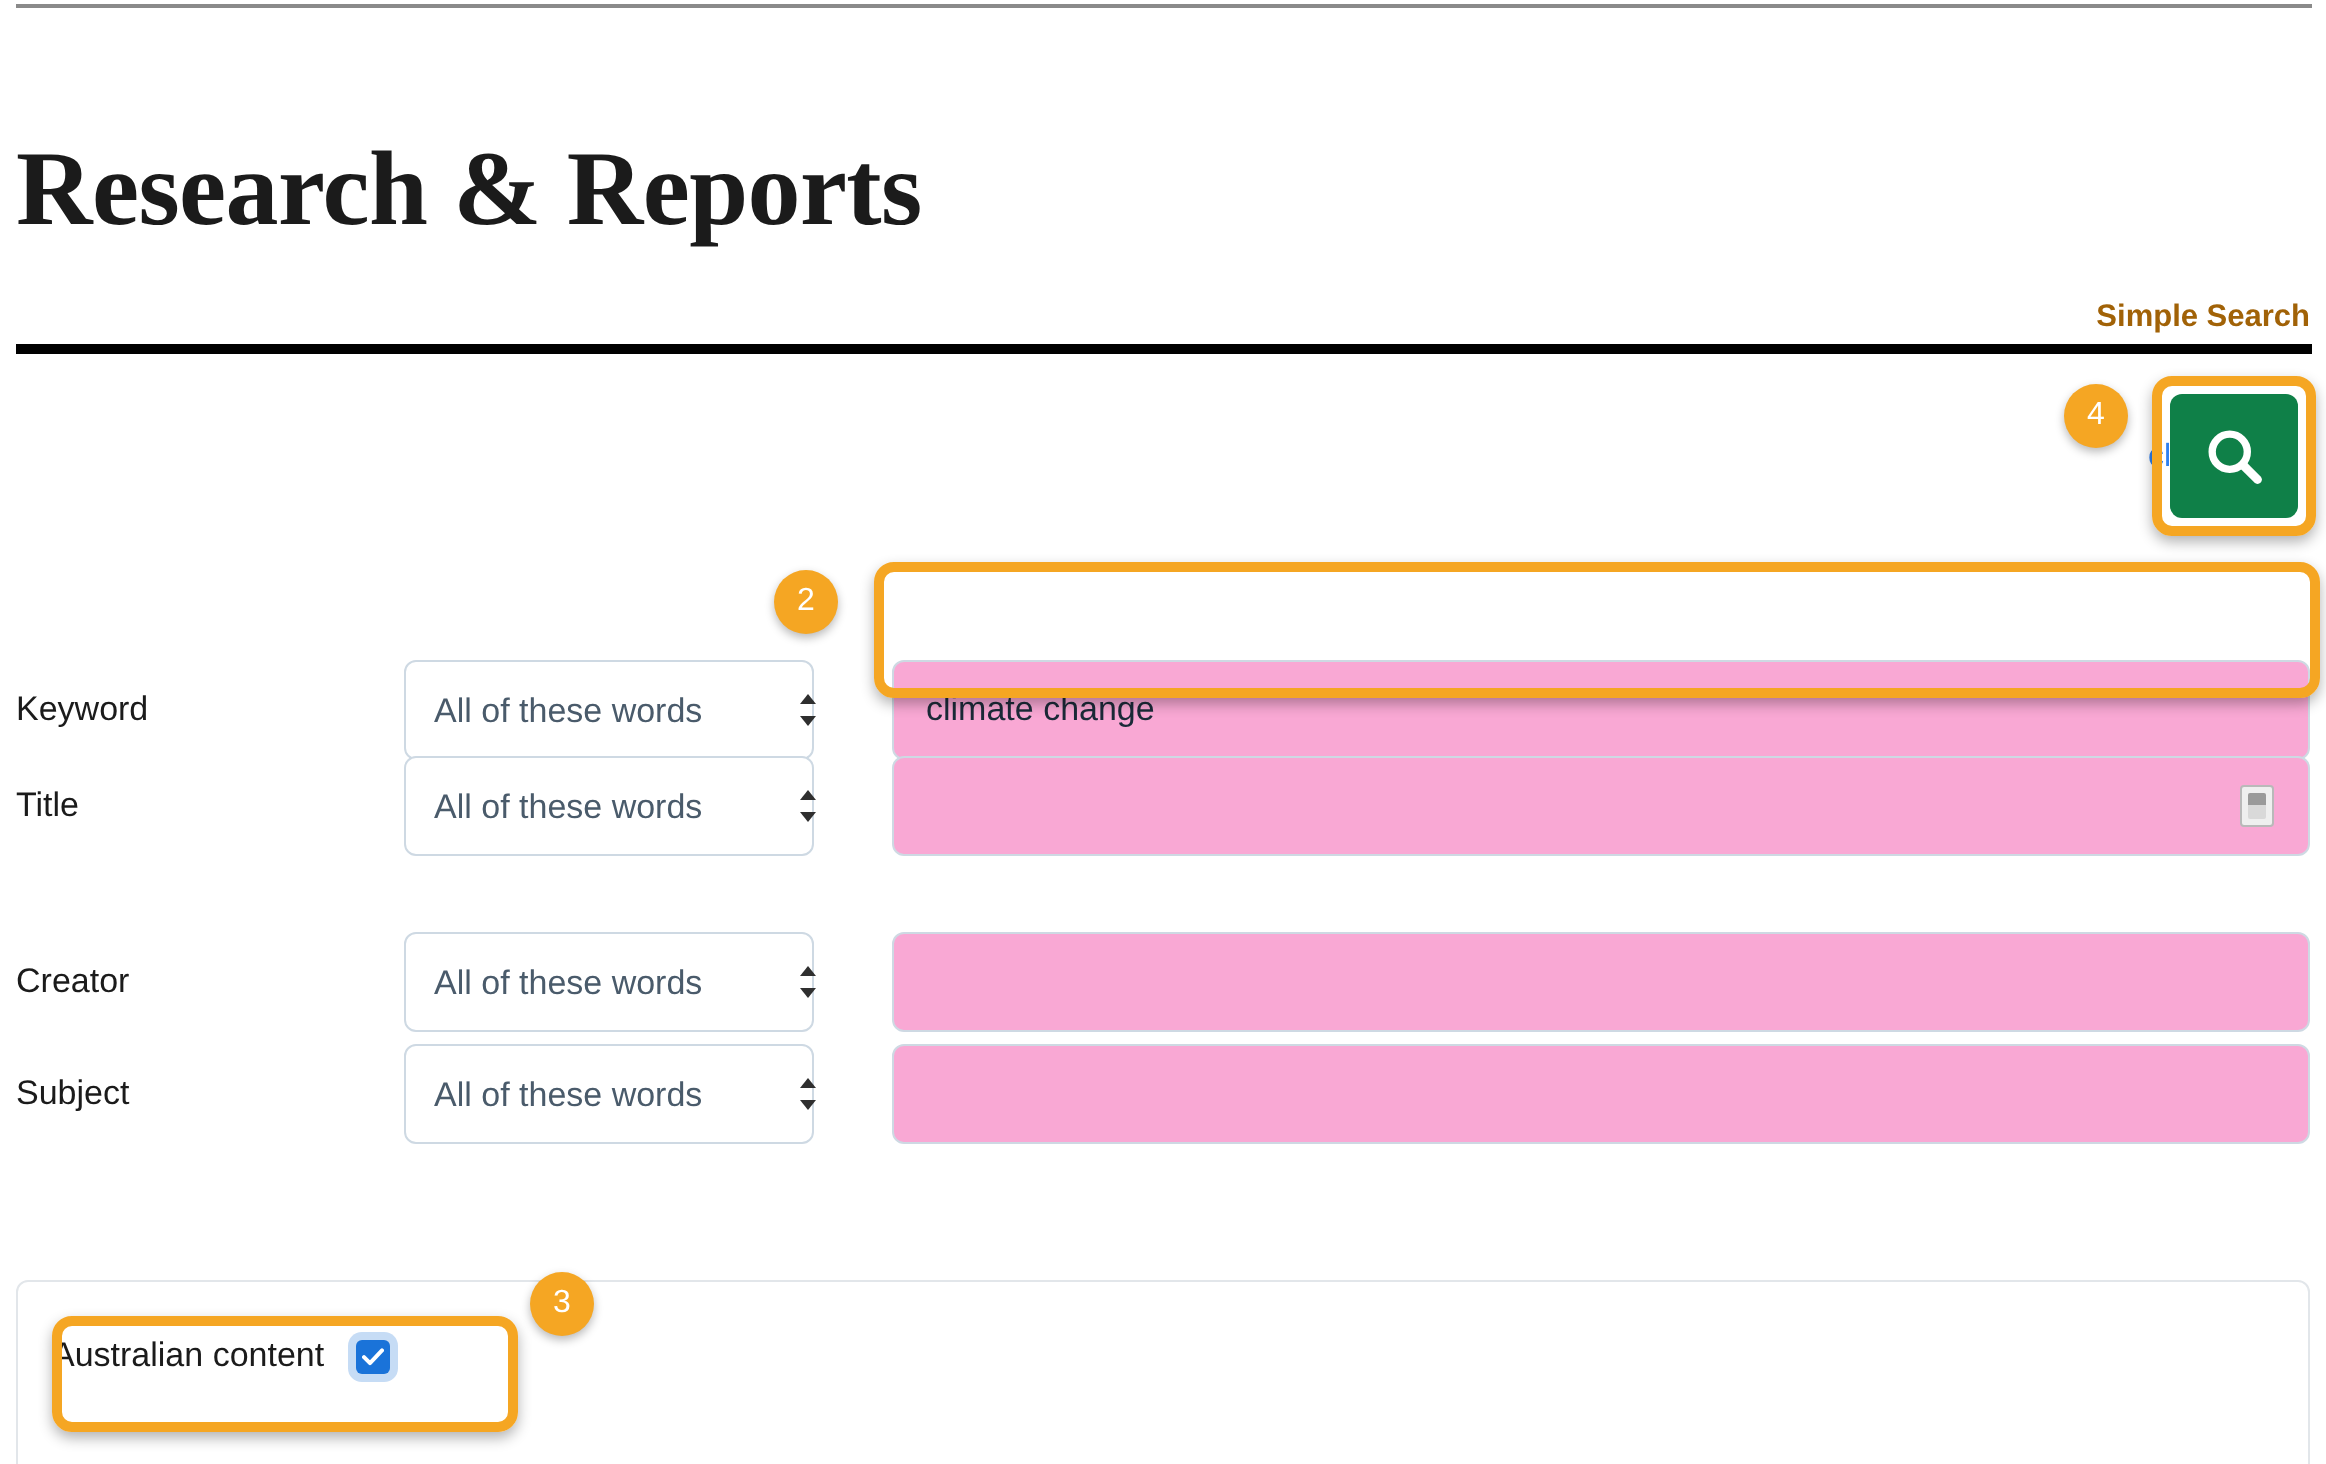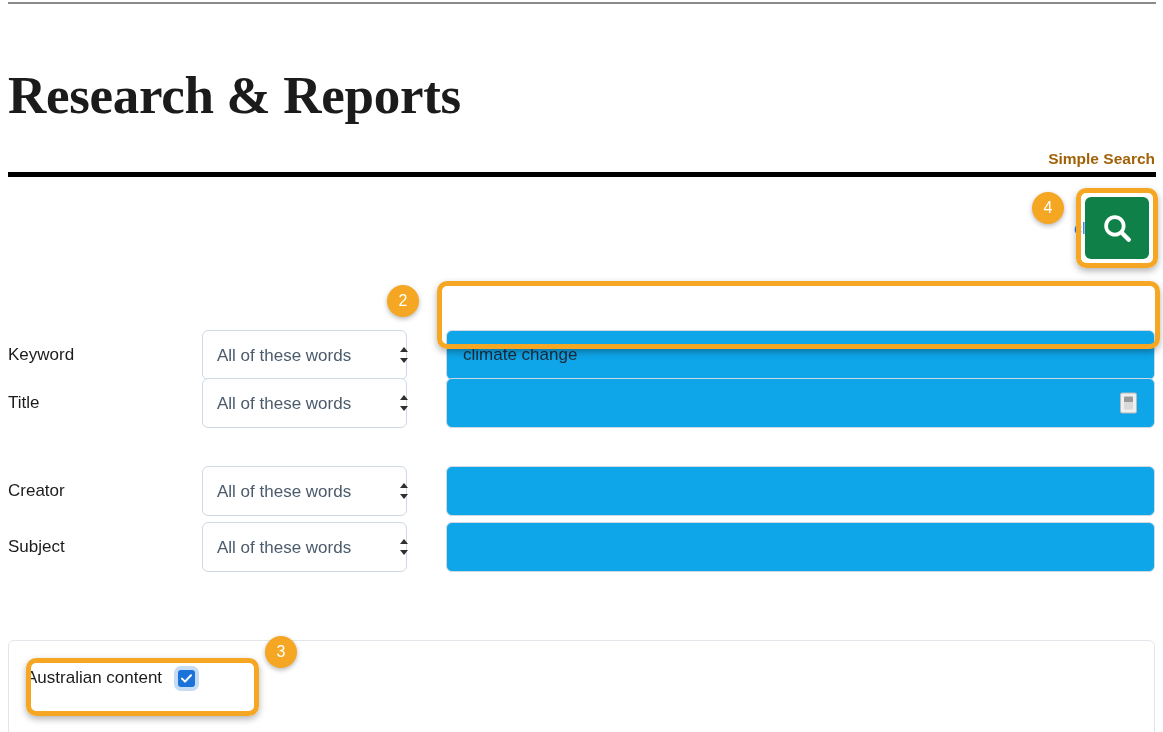--- a/index.html
+++ b/index.html
@@ -138,21 +138,21 @@
     width: 12px; height: 18px;
     pointer-events: none;
     color: #3a3a3a;
   }
   .row-input {
     position: absolute;
     left: 446px; top: 0;
     width: 709px; height: 50px;
     border: 1px solid #ced9e3;
     border-radius: 6px;
-    background: #0ea5e9;
+    background: #f9a8d4;
     font-size: 17px;
     color: #1b2a38;
     padding: 0 16px;
     font-family: "Liberation Sans", sans-serif;
     outline: none;
   }
   .row-input::placeholder { color: #9aa7b4; }
 
   .contact-icon {
     position: absolute;

